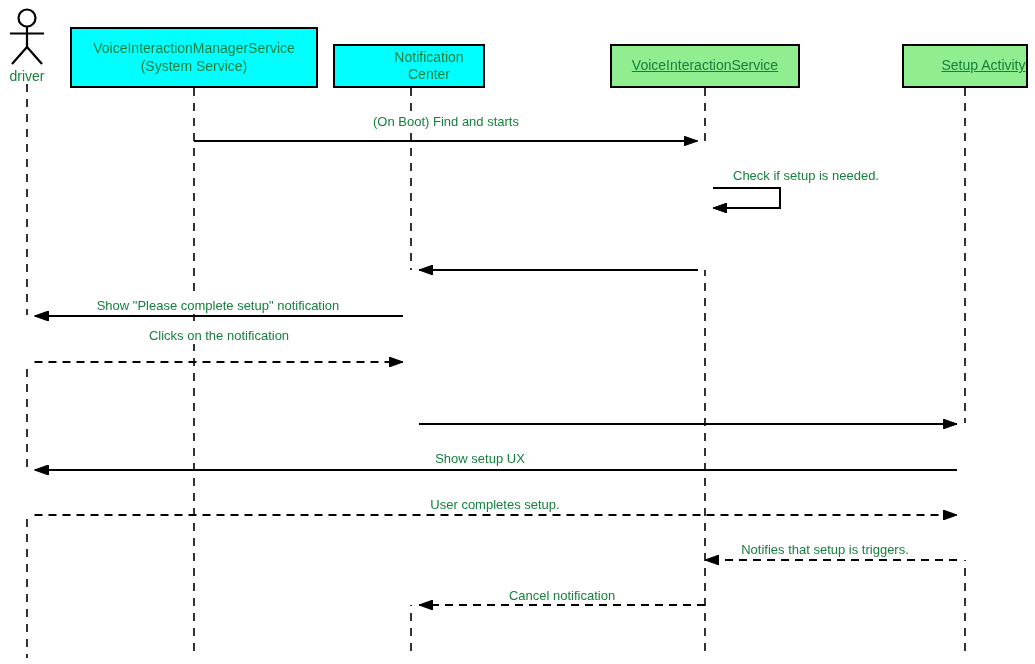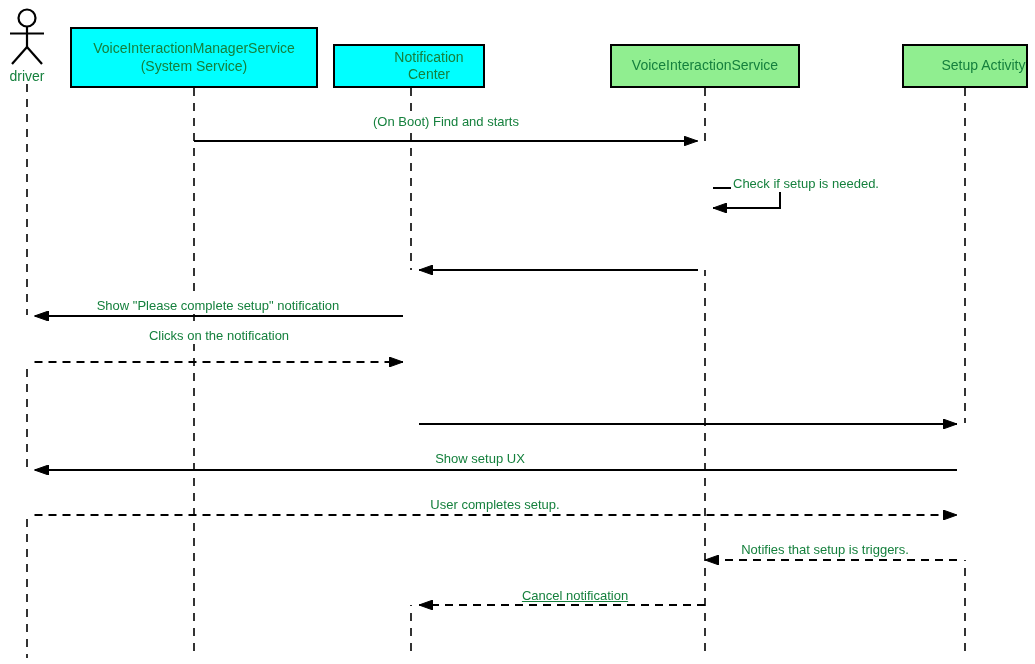--- a/index.html
+++ b/index.html
@@ -8,21 +8,21 @@
     position:relative; width:1035px; height:664px; background:#ffffff;
     font-family:"Liberation Sans", sans-serif; color:#15803d; overflow:hidden;
   }
   .layer { position:absolute; left:0; top:0; }
   .hbox {
     position:absolute; box-sizing:border-box; border:2px solid #000;
     display:flex; align-items:center; justify-content:center;
     text-align:center; font-size:14px; line-height:1.22; white-space:pre-line;
   }
   .fill-system { background:#00FFFF; }
-  .fill-service { background:#90EE90; }
+  .fill-service { background:#90EE90;text-decoration:underline; }
   .msg {
     position:absolute; font-size:13px; line-height:15.5px;
     background:#ffffff; padding:0 2px; white-space:pre-line;
   }
   .msg.c { transform:translateX(-50%); text-align:center; }
   .actor-label {
     position:absolute; font-size:14px; text-align:center;
     transform:translateX(-50%);
   }
   svg line, svg path, svg circle { stroke:#000000; }
@@ -87,21 +87,21 @@
   <div class="hbox fill-service" style="left:610px; top:44px; width:190px; height:44px;">
     <span>VoiceInteractionService</span>
   </div>
   <div class="hbox fill-service" style="left:902px; top:44px; width:126px; height:44px;padding-left:37px;">
     <span>Setup Activity</span>
   </div>
 
   <div class="actor-label" style="left:27px; top:68px;">driver</div>
 
   <div class="msg c" style="left:446px; top:114px;">(On Boot) Find and starts</div>
-  <div class="msg" style="left:731px; top:176px;">Check if setup is needed.</div>
+  <div class="msg" style="left:731px; top:168px;">Check if setup is needed.</div>
   <div class="msg c" style="left:218px; top:298px;">Show "Please complete setup" notification</div>
   <div class="msg c" style="left:219px; top:328px;text-align:center;">Clicks on the notification</div>
   <div class="msg c" style="left:480px; top:451px;">Show setup UX</div>
   <div class="msg c" style="left:495px; top:497px;">User completes setup.</div>
   <div class="msg c" style="left:825px; top:542px;">Notifies that setup is triggers.</div>
-  <div class="msg c" style="left:575px; top:588px;text-decoration:underline;">Cancel notification</div>
+  <div class="msg c" style="left:562px; top:588px;">Cancel notification</div>
 
 </div>
 
 </body></html>

